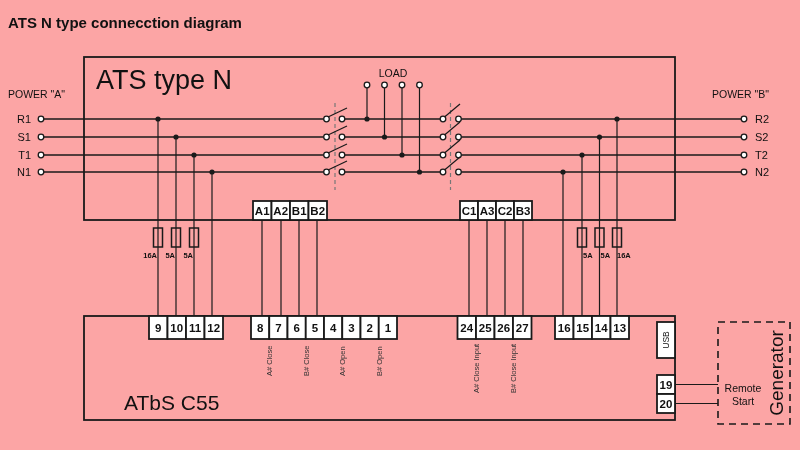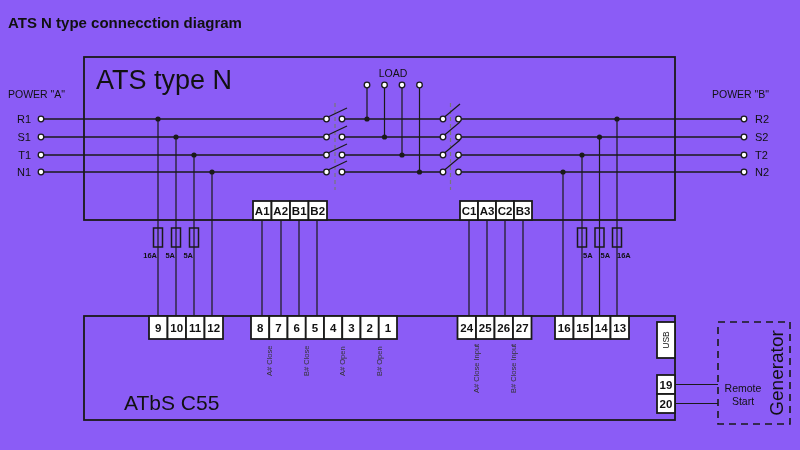--- a/index.html
+++ b/index.html
@@ -1,16 +1,16 @@
 <!DOCTYPE html>
 <html><head>
 <meta charset="utf-8">
 <style>
   html,body{margin:0;padding:0;background:#ffffff;}
-  .stage{position:relative;width:800px;height:450px;background:#8b5cf6;overflow:hidden;}
+  .stage{position:relative;width:800px;height:450px;background:#fca5a5;overflow:hidden;}
   svg{display:block;}
   text{font-family:"Liberation Sans",sans-serif;fill:#111;}
   .ln{stroke:#1a1a1a;stroke-width:1.4;fill:none;stroke-linecap:square;}
   .thin{stroke:#1a1a1a;stroke-width:1.2;fill:none;}
   .obox{fill:none;stroke:#1a1a1a;stroke-width:1.8;}
   .tbox{fill:#ffffff;stroke:#1a1a1a;stroke-width:1.8;}
   .fuse{fill:none;stroke:#1a1a1a;stroke-width:1.5;}
   .dash{stroke:#777;stroke-width:1.2;fill:none;stroke-dasharray:4 3;}
   .gbox{fill:none;stroke:#1a1a1a;stroke-width:1.6;stroke-dasharray:7 5;}
   .node{fill:#1a1a1a;}

